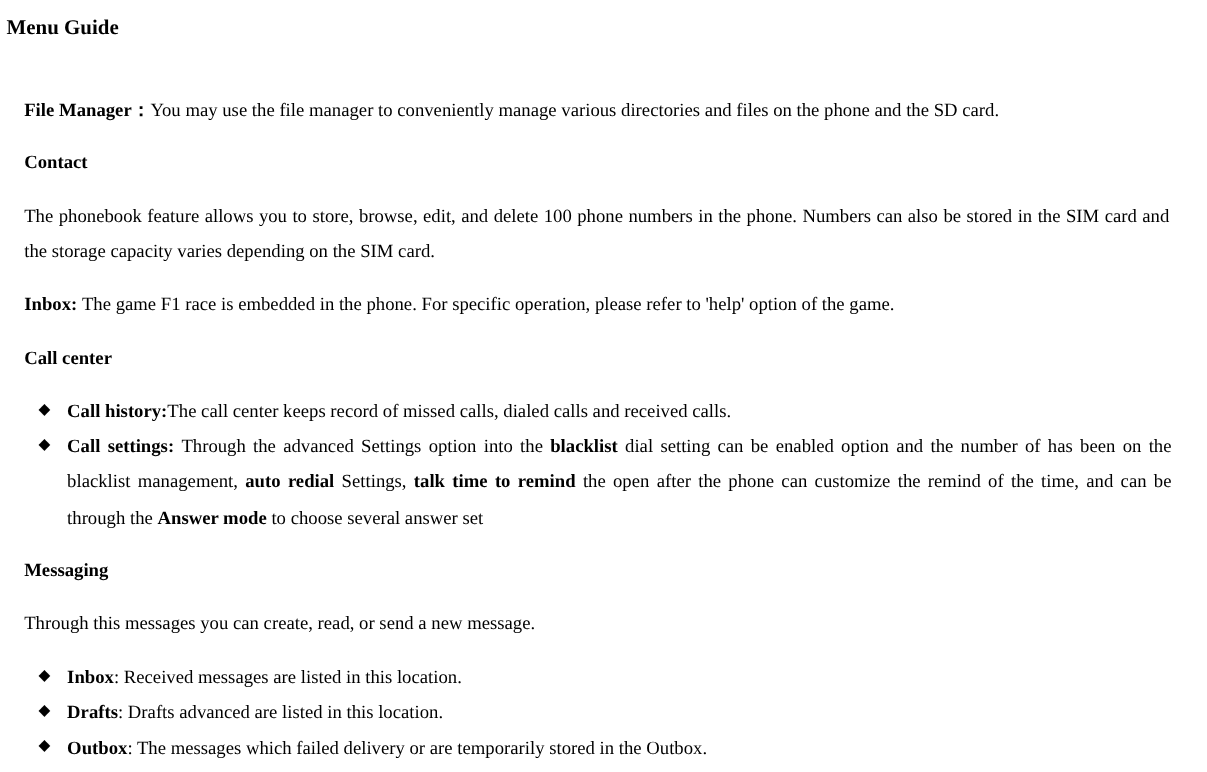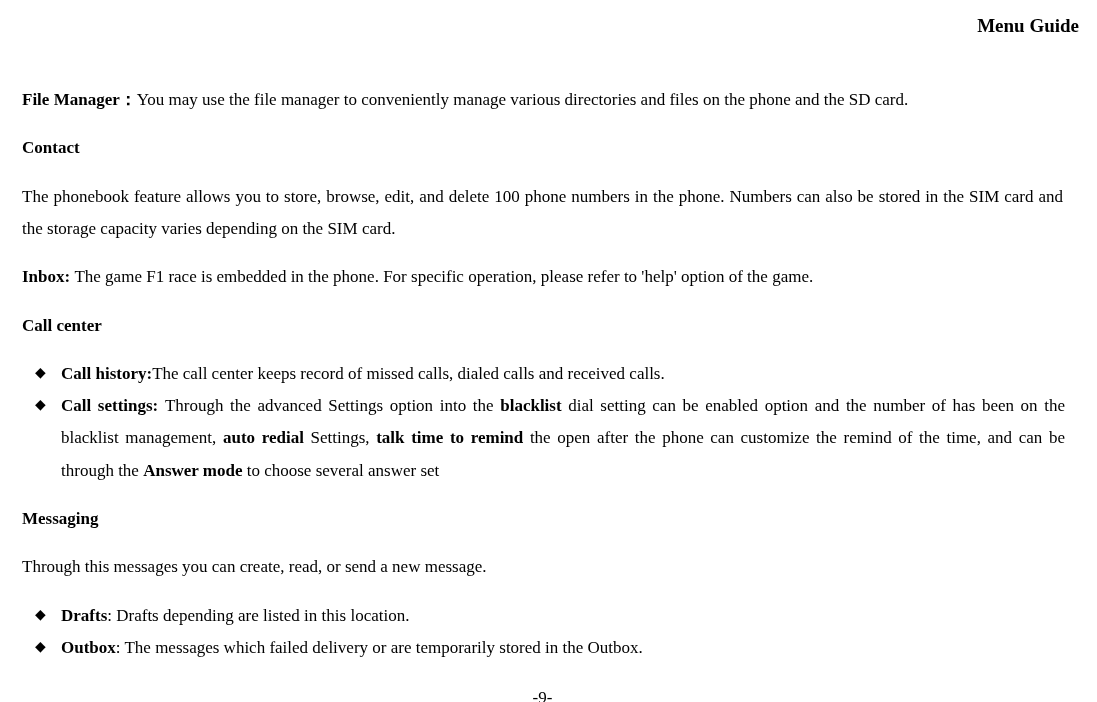--- a/index.html
+++ b/index.html
@@ -6,21 +6,21 @@
       font-family: "Times New Roman", Times, serif;
       font-size: 17px;
       line-height: 1.9;
       margin: 0;
       padding: 8px 6px 10px 6px;
       color: #000;
       width: 1085px;
       box-sizing: border-box;
     }
     .title {
-      text-align: right;
+      text-align: left;
       font-weight: bold;
       font-size: 19px;
       margin-bottom: 40px;
     }
     .para {
       text-align: justify;
       margin: 16px;
     }
     ul.diamond {
       list-style: none;
@@ -74,20 +74,23 @@
     <b>Call settings: </b><span>Through the advanced Settings option into the </span><b>blacklist</b><span> dial setting can be enabled option and the number of has been on the blacklist management, </span><b>auto redial</b><span> Settings, </span><b>talk time to remind</b><span> the open after the phone can customize the remind of the time, and can be through the </span><b>Answer mode</b><span> to choose several answer set</span>
   </li>
 </ul>
 
 <p class="para">
   <b>Messaging</b>
 </p>
 <p class="para">Through this messages you can create, read, or send a new message.</p>
 <ul class="diamond">
   <li>
-    <b>Drafts</b><span>: Drafts depending are listed in this location.</span>
+    <b>Inbox</b><span>: Received messages are listed in this location.</span>
+  </li>
+  <li>
+    <b>Drafts</b><span>: Drafts advanced are listed in this location.</span>
   </li>
   <li>
     <b>Outbox</b><span>: The messages which failed delivery or are temporarily stored in the Outbox.</span>
   </li>
 </ul>
 
 <div class="page-num">-9-</div>
 
 </body></html>

